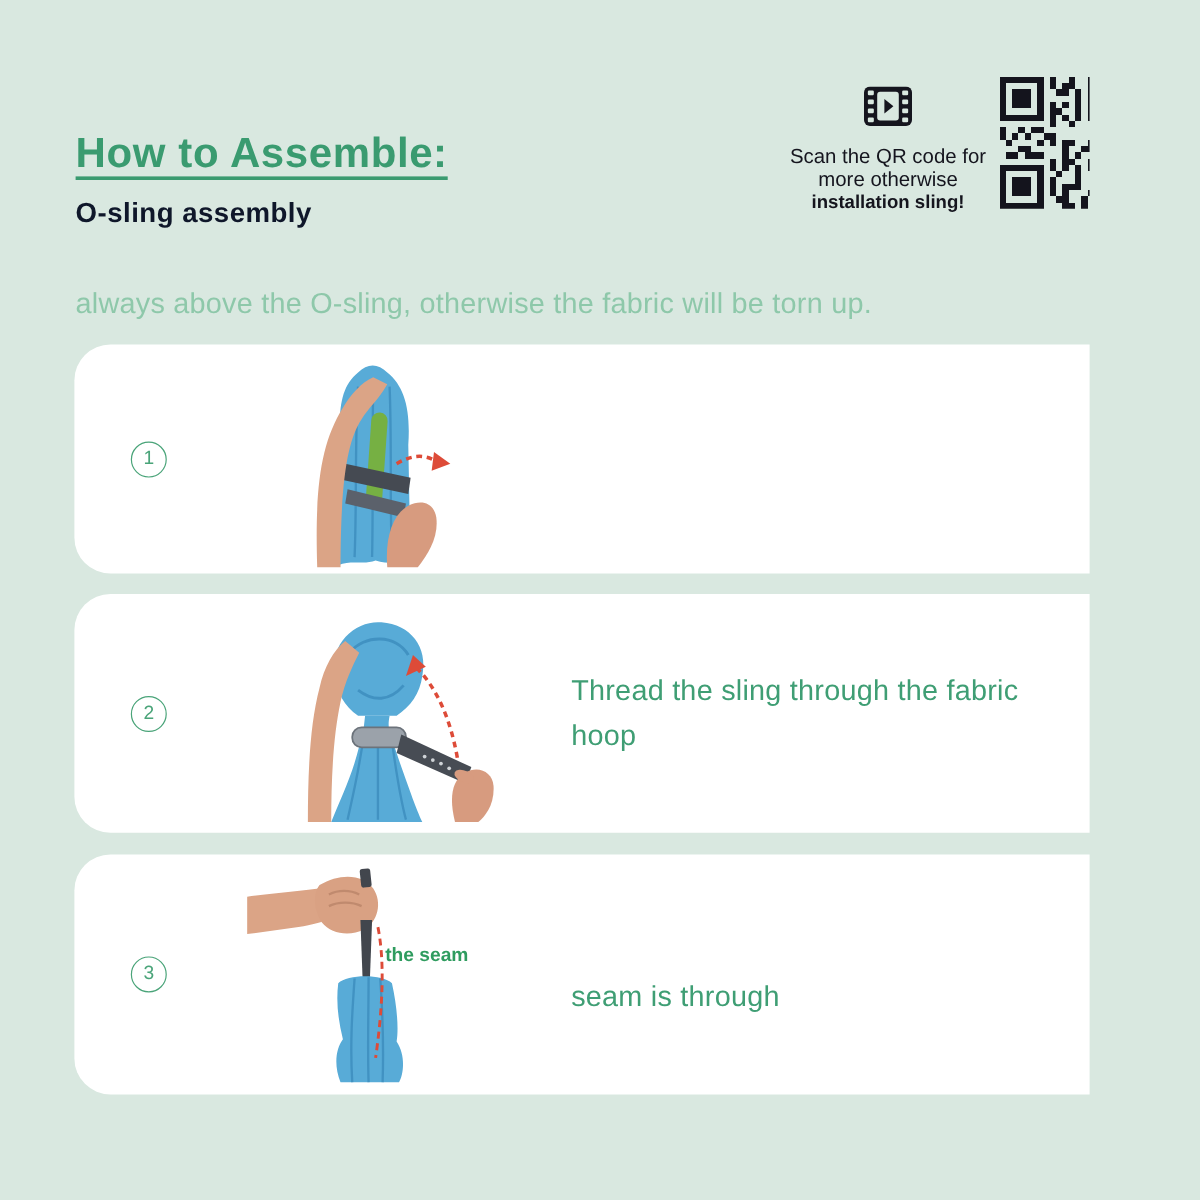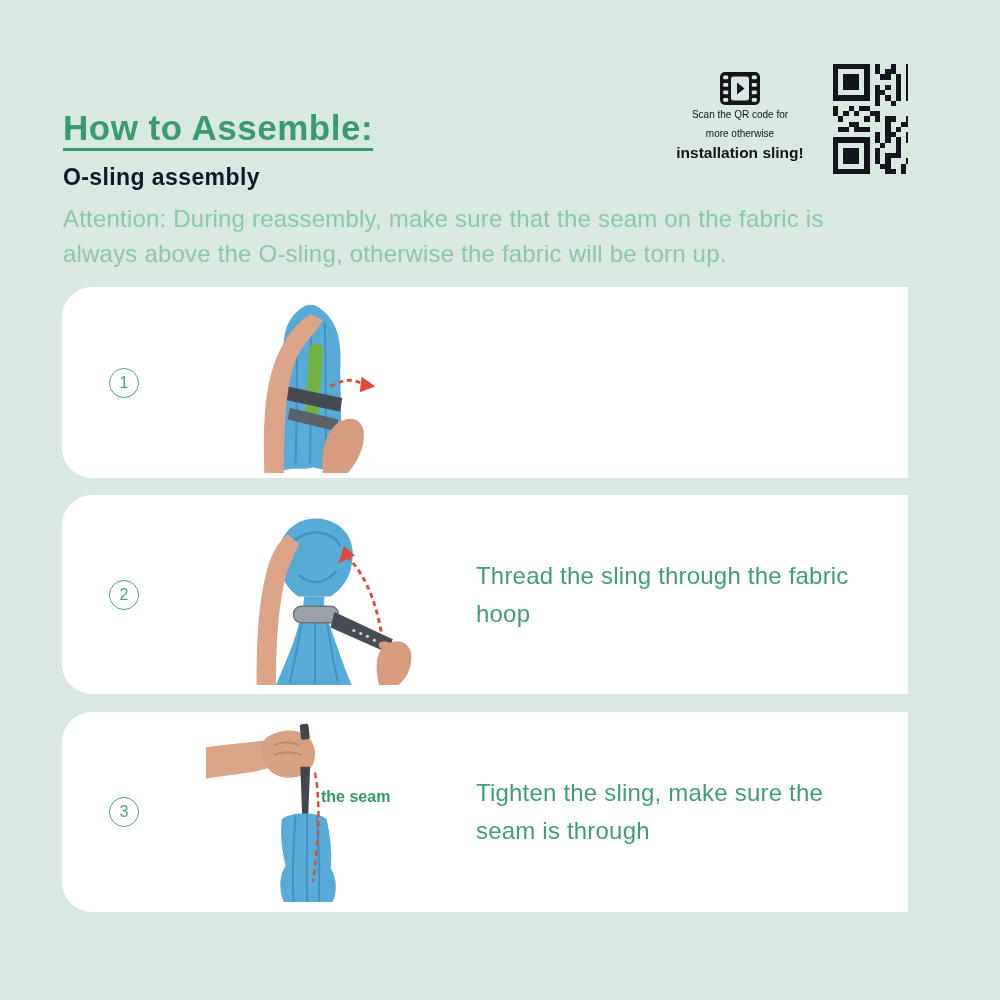--- a/index.html
+++ b/index.html
@@ -9,21 +9,21 @@
   .title{position:absolute;left:63px;top:108px;margin:0;font-size:35px;font-weight:700;
          color:#3a9b70;letter-spacing:.5px;text-decoration:underline;
          text-decoration-thickness:3px;text-underline-offset:8px;}
   .subtitle{position:absolute;left:63px;top:164px;margin:0;font-size:23px;font-weight:700;
             color:#0f172a;letter-spacing:.4px;}
   .attention{position:absolute;left:63px;top:201px;margin:0;font-size:24px;font-weight:400;
              color:#8ec8aa;line-height:35px;letter-spacing:.2px;}
   
   .video-note{position:absolute;left:645px;top:72px;width:190px;text-align:center;color:#15151e;}
   .video-note svg{display:block;margin:0 auto;}
-  .cap{font-size:10px;line-height:19px;margin-top:0;}
+  .cap{font-size:17px;line-height:19px;margin-top:16px;}
   .cap-bold{font-size:15.5px;line-height:19px;font-weight:700;}
   .qr{position:absolute;left:833px;top:64px;width:110px;height:110px;}
   
   .card{position:absolute;left:62px;width:876px;background:#ffffff;border-radius:30px;
         display:flex;align-items:center;overflow:hidden;}
   .card1{top:287px;height:191px;}
   .card2{top:495px;height:199px;}
   .card3{top:712px;height:200px;}
   .step-num{flex:none;width:28px;height:28px;margin-left:47px;border:1.7px solid #4aa479;
             border-radius:50%;display:flex;align-items:center;justify-content:center;
@@ -35,21 +35,21 @@
   .step-text{margin-left:46px;font-size:24px;line-height:38px;color:#3f9e74;letter-spacing:.2px;}
 </style>
 </head>
 <body>
 
 <div class="page">
 
   <h1 class="title">How to Assemble:</h1>
   <h2 class="subtitle">O-sling assembly</h2>
   <p class="attention">
-    <span>Attention: During reassembly, make sure that the seam on the fabric is</span><br>
+    <br>
     <span>always above the O-sling, otherwise the fabric will be torn up.</span>
   </p>
 
   <div class="video-note">
     <svg viewBox="0 0 40 33" width="40" height="33">
       <rect x="0" y="0" width="40" height="33" rx="5" fill="#15151e"></rect>
       <rect x="3.2" y="3.5" width="5" height="3.8" rx="1" fill="#d9e8e0"></rect>
       <rect x="3.2" y="11" width="5" height="3.8" rx="1" fill="#d9e8e0"></rect>
       <rect x="3.2" y="18.5" width="5" height="3.8" rx="1" fill="#d9e8e0"></rect>
       <rect x="3.2" y="26" width="5" height="3.8" rx="1" fill="#d9e8e0"></rect>
@@ -274,18 +274,18 @@
         <path d="M78,100 C86,92 116,92 124,100 C128,118 130,138 128,150 C136,162 134,178 130,185 L80,185 C74,170 76,156 82,148 C78,132 76,116 78,100 Z" fill="#58abd7"></path>
         <path d="M92,96 C90,124 88,152 90,185" stroke="#4192c2" stroke-width="2" fill="none"></path>
         <path d="M104,95 C104,125 103,155 104,185" stroke="#4192c2" stroke-width="2" fill="none"></path>
         <path d="M114,96 C116,125 117,155 116,185" stroke="#4192c2" stroke-width="2" fill="none"></path>
 
         <path d="M112,52 C118,82 116,122 110,164" stroke="#dd4b38" stroke-width="2.5" stroke-dasharray="6 4" fill="none"></path>
       </svg>
       <span class="seam-label">the seam</span>
     </div>
     <div class="step-text">
-      <span>Tighten the sling, make sure the</span><br>
+      <br>
       <span>seam is through</span>
     </div>
   </div>
 
 </div>
 
 </body></html>

